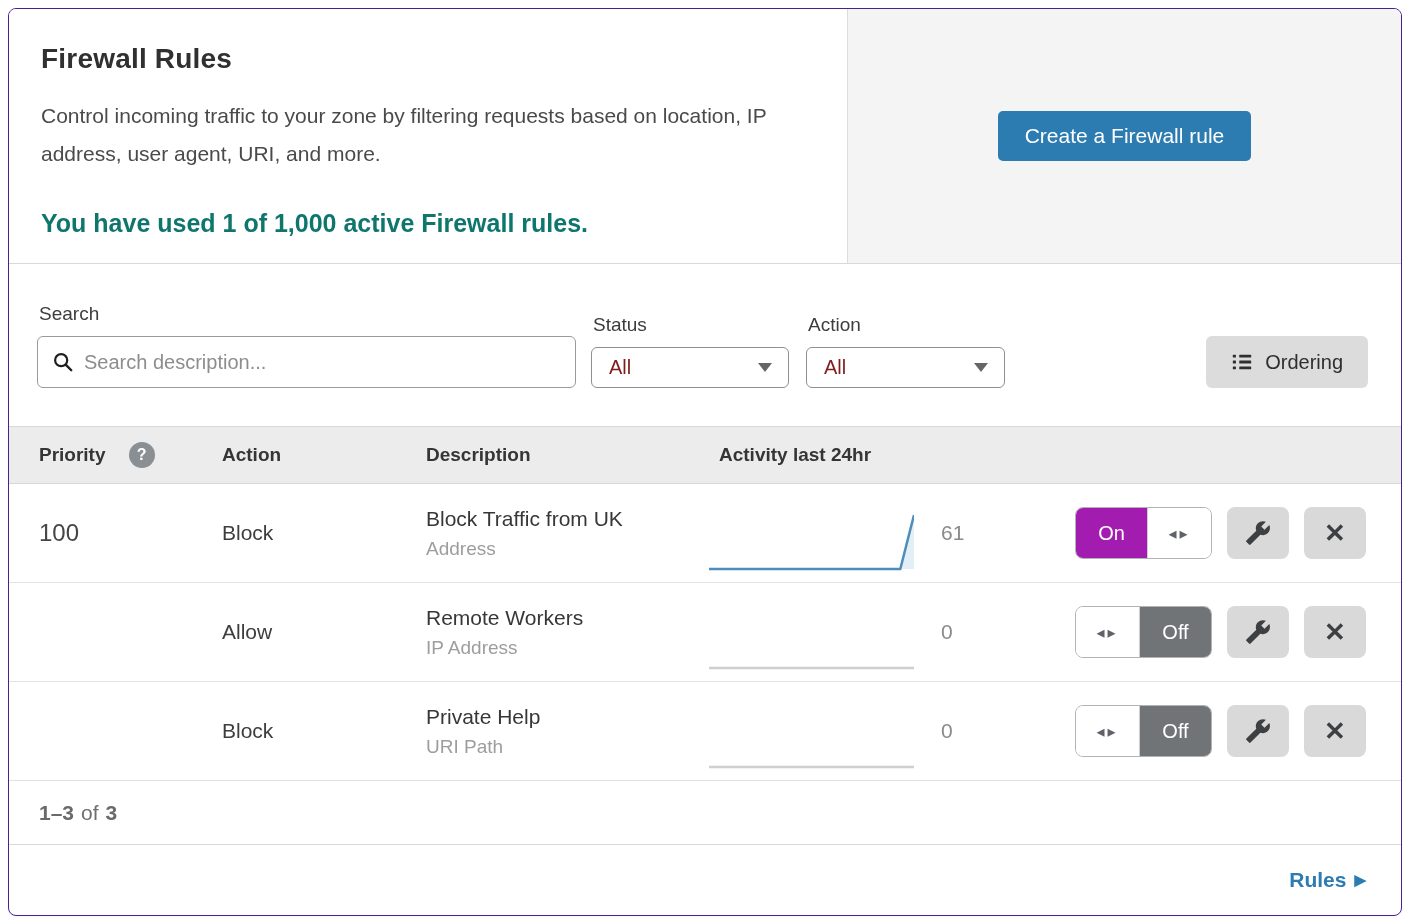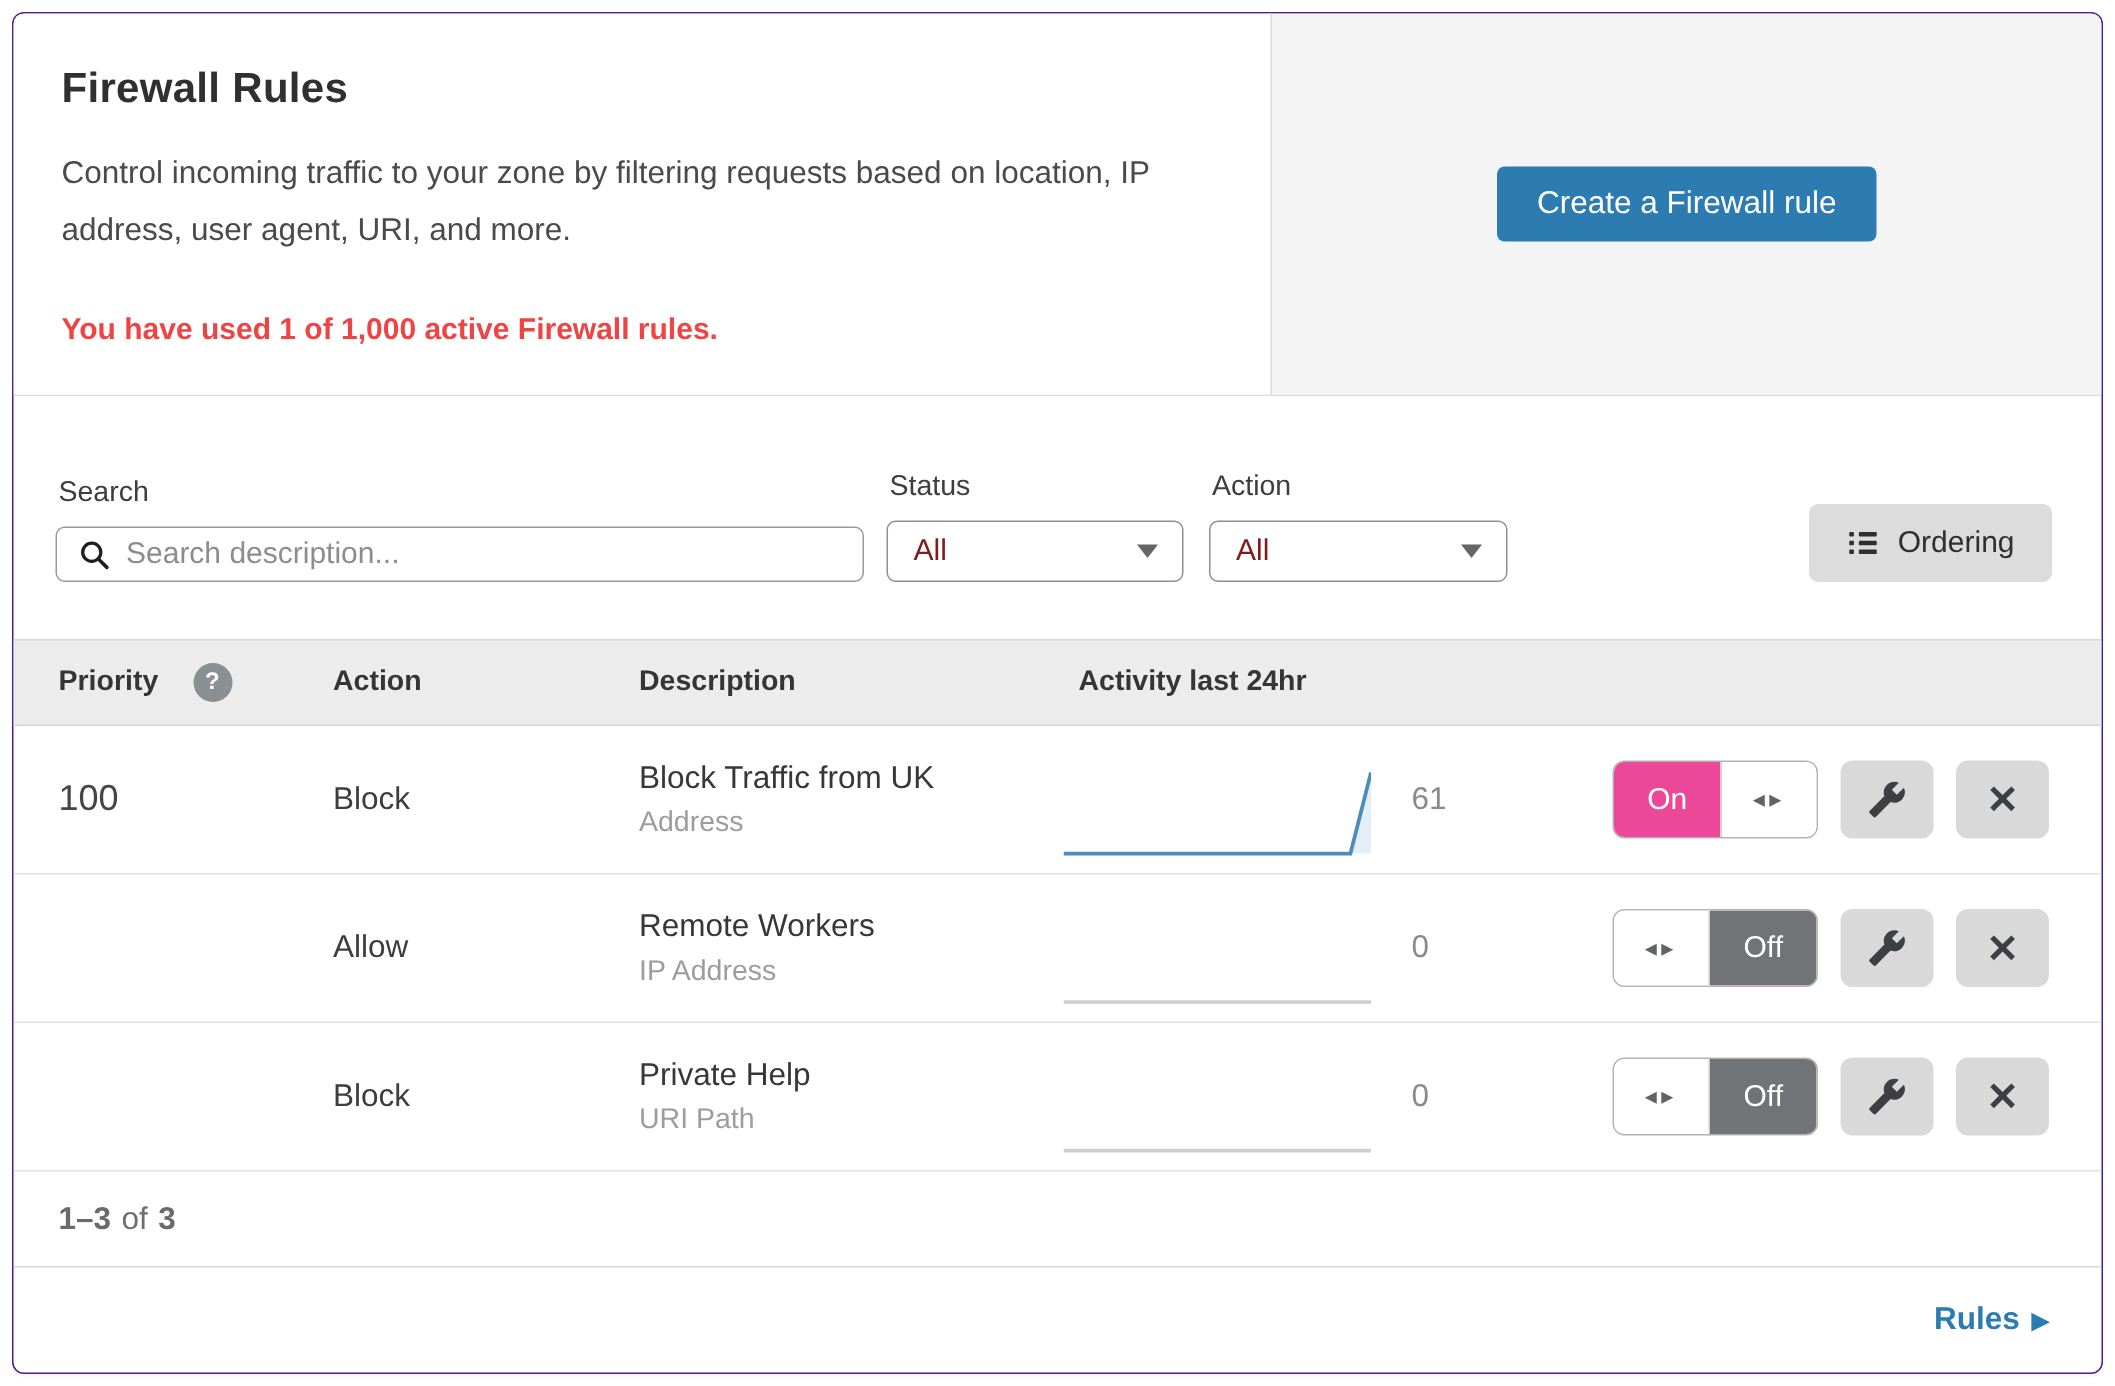--- a/index.html
+++ b/index.html
@@ -16,37 +16,37 @@
     background: #fff; overflow: hidden;
     display: flex; flex-direction: column;
     box-shadow: 0 1px 3px rgba(0,0,0,0.04);
   }
 
   
   .top-section { display: flex; height: 255px; border-bottom: 1px solid #d9d9d9; flex: 0 0 auto; }
   .intro { width: 838px; padding: 34px 40px 0 32px; background: #fff; }
   .intro h1 { font-size: 28px; font-weight: bold; color: #303030; letter-spacing: 0.2px; }
   .intro .desc { margin-top: 22px; font-size: 21px; line-height: 38px; color: #4a4a4a; max-width: 770px; }
-  .intro .usage { margin-top: 36px; font-size: 20px; font-weight: bold; color: #ef4444; }
+  .intro .usage { margin-top: 36px; font-size: 25px; font-weight: bold; color: #0f766e; }
   .cta-panel {
     flex: 1; background: #f4f4f5; border-left: 1px solid #dcdcdc;
     display: flex; align-items: center; justify-content: center;
   }
   .btn-primary {
     background: #2d7cb1; color: #fff; font-size: 21px;
     font-family: "Liberation Sans", sans-serif;
     border: none; border-radius: 5px; padding: 13px 27px; cursor: pointer;
   }
 
   
   .filters { display: flex; align-items: flex-end; padding: 0 33px 38px 28px; height: 162px; flex: 0 0 auto; }
   .field { display: flex; flex-direction: column; }
   .field label { font-size: 19px; color: #3d3d3d; margin-bottom: 11px; padding-left: 2px; }
   .search-box {
-    width: 539px; height: 37px; border: 1px solid #9a9a9a; border-radius: 6px;
+    width: 539px; height: 52px; border: 1px solid #9a9a9a; border-radius: 6px;
     display: flex; align-items: center; padding: 0 14px; background: #fff;
   }
   .search-box svg { flex: 0 0 auto; margin-right: 10px; }
   .search-box input {
     border: none; outline: none; flex: 1; font-size: 20px;
     font-family: "Liberation Sans", sans-serif; color: #333; background: transparent;
   }
   .search-box input::placeholder { color: #8d8d8d; }
   .select {
     height: 41px; border: 1px solid #8f8f8f; border-radius: 6px; background: #fff;
@@ -108,21 +108,21 @@
   }
   .toggle .t-state {
     flex: 1; display: flex; align-items: center; justify-content: center;
     font-size: 20px; color: #fff;
   }
   .toggle .t-handle {
     width: 64px; background: #fff; color: #5f6368;
     display: flex; align-items: center; justify-content: center;
     font-size: 16px; letter-spacing: 3px; cursor: grab;
   }
-  .toggle.on .t-state { background: #ec4899; }
+  .toggle.on .t-state { background: #a21caf; }
   .toggle.on .t-handle { border-left: 1px solid #cfcfcf; }
   .toggle.off { flex-direction: row-reverse; }
   .toggle.off .t-state { background: #707477; }
   .toggle.off .t-handle { border-right: 1px solid #cfcfcf; }
 
   .icon-btn {
     width: 62px; height: 52px; border: none; border-radius: 8px;
     background: #d9d9d9; cursor: pointer;
     display: flex; align-items: center; justify-content: center;
   }

